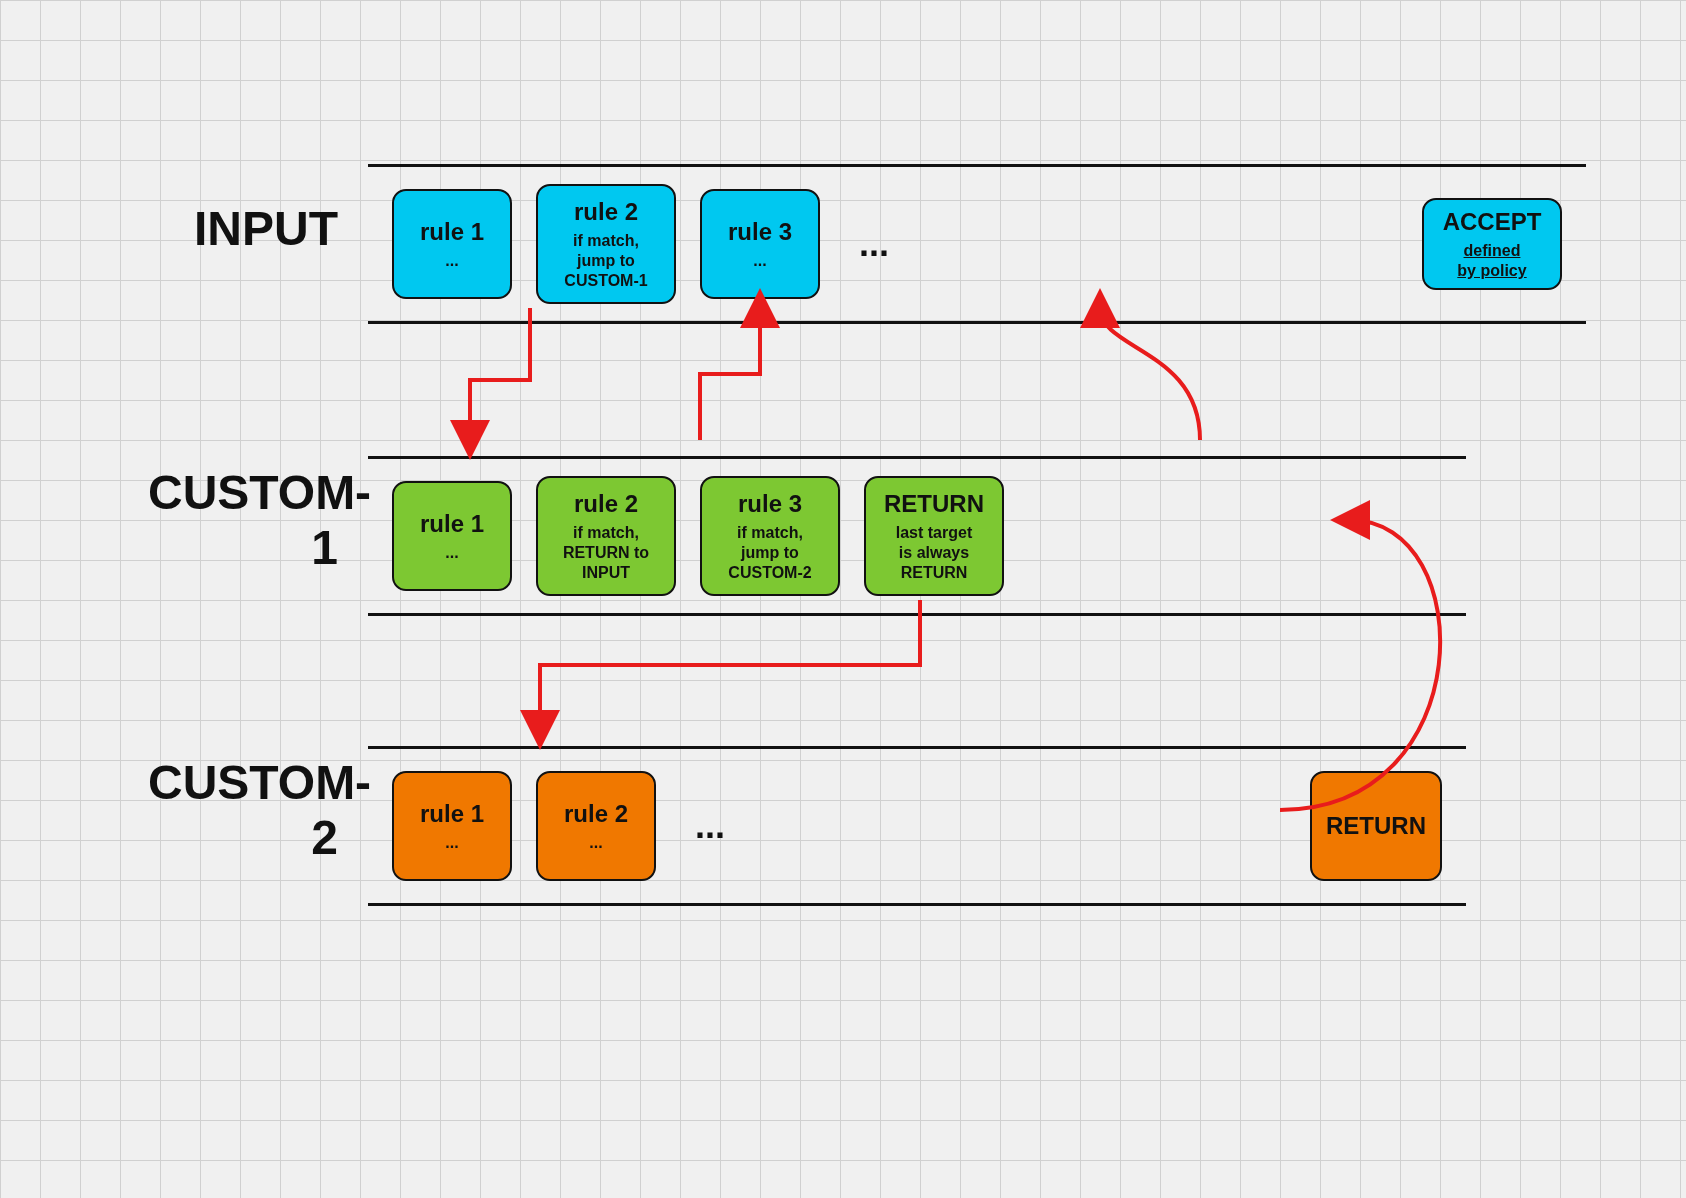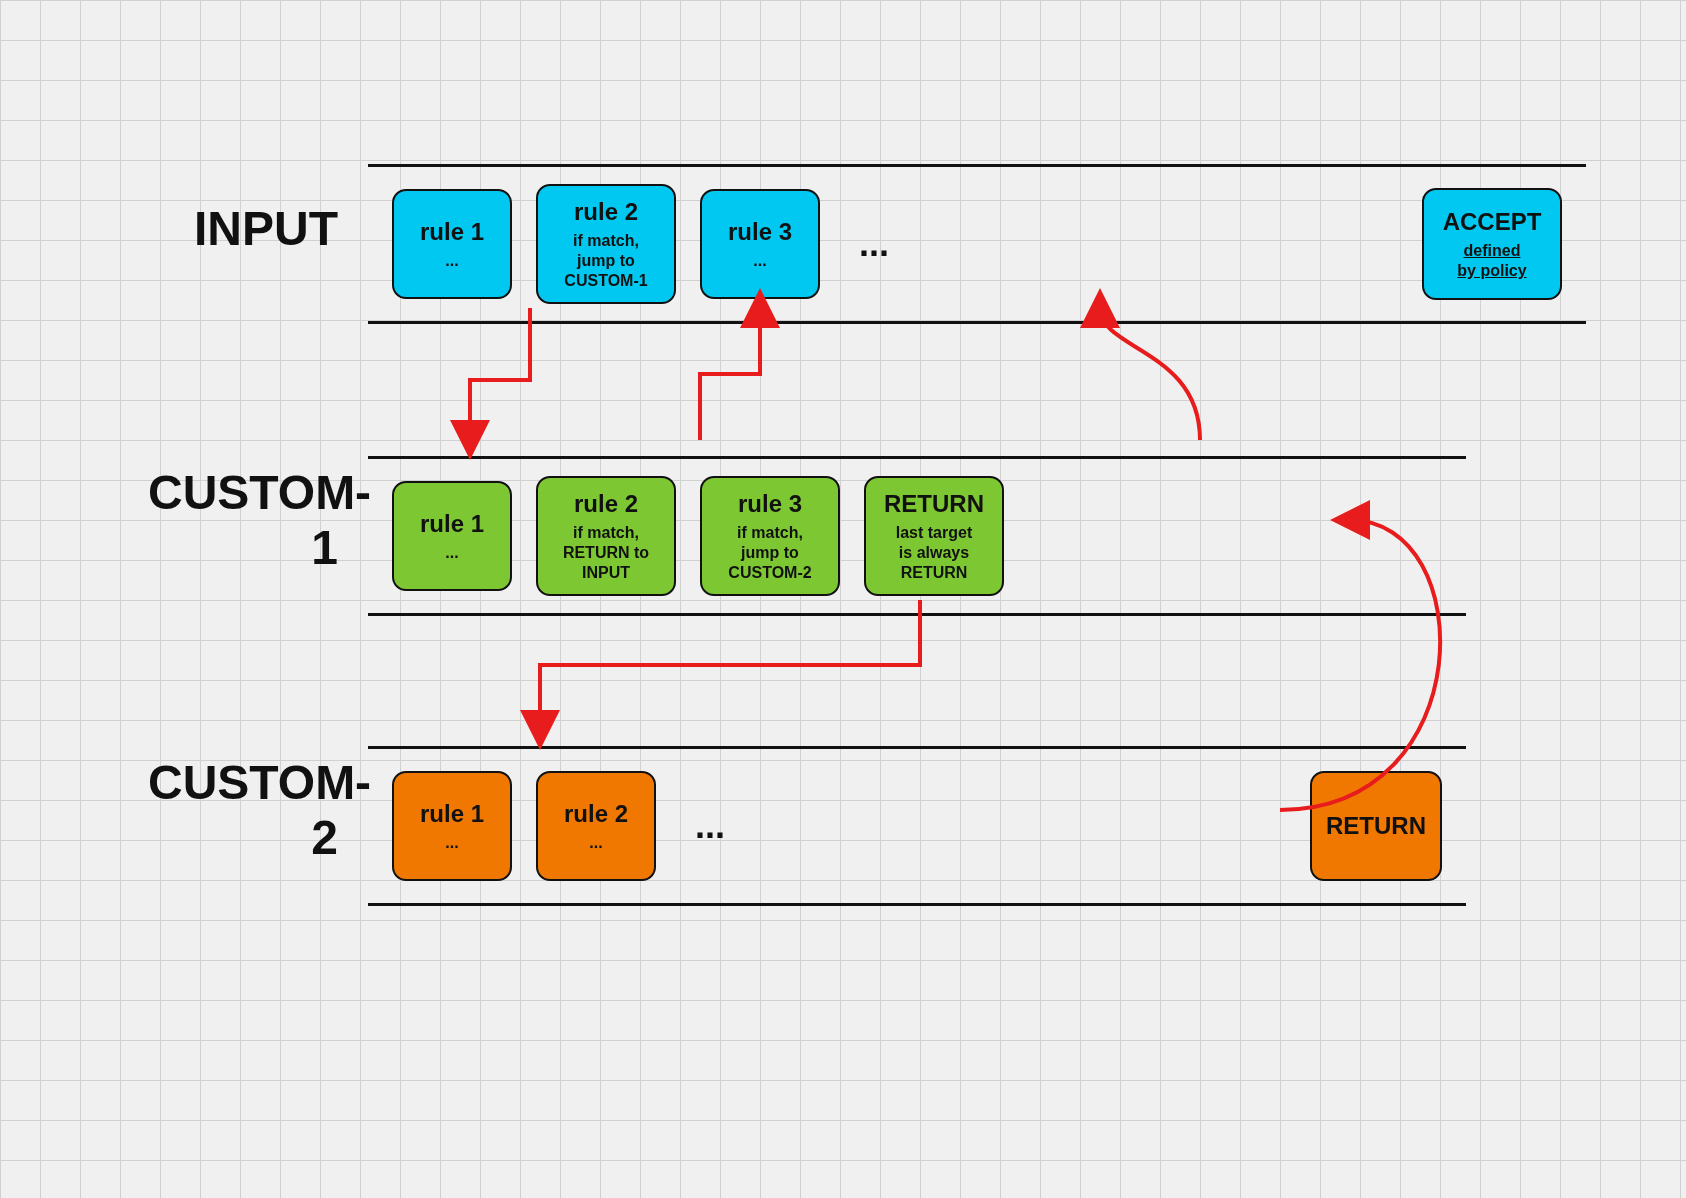--- a/index.html
+++ b/index.html
@@ -161,21 +161,21 @@
 
       <div class="rule-box box-blue" style="min-width:120px; height:110px;">
         <span class="rule-title">rule 3</span>
         <span class="rule-sub">...</span>
       </div>
 
       <div class="ellipsis">...</div>
 
       <div style="flex:1;"></div>
 
-      <div class="rule-box box-blue" style="min-width:140px; height:112px;">
+      <div class="rule-box box-blue" style="min-width:140px; height:92px;">
         <span class="rule-title">ACCEPT</span>
         <span class="rule-sub" style="white-space:pre-line;text-decoration:underline;">defined
 by policy</span>
       </div>
 
     </div>
   </div>
 
   <div style="position:absolute; top:440px; left:148px; right:220px; height:160px; display:flex; align-items:center;">
     <div class="chain-label">CUSTOM-1</div>

